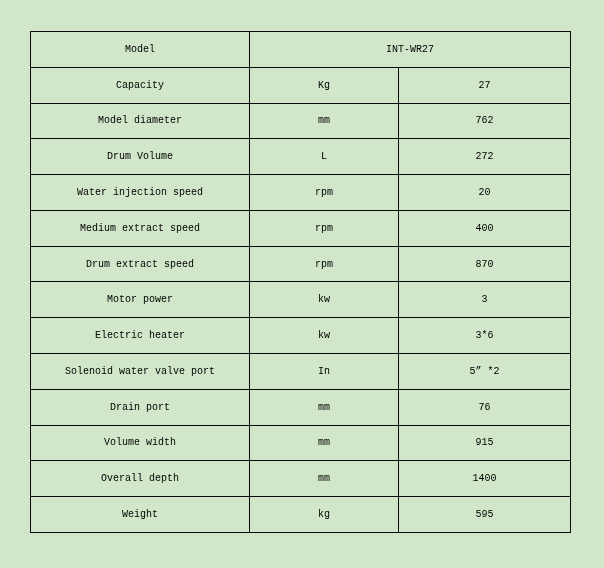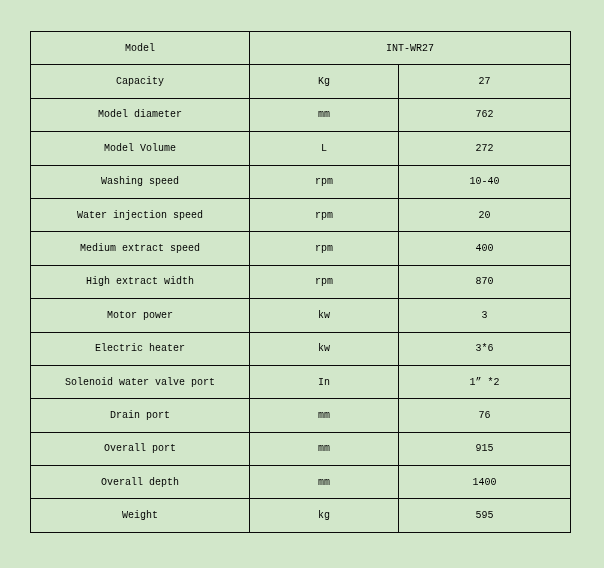--- a/index.html
+++ b/index.html
@@ -63,66 +63,61 @@
           <td>Capacity</td>
           <td>Kg</td>
           <td>27</td>
         </tr>
         <tr>
           <td>Model diameter</td>
           <td>mm</td>
           <td>762</td>
         </tr>
         <tr>
-          <td>Model Volume</td>
+          <td>Drum Volume</td>
           <td>L</td>
           <td>272</td>
-        </tr>
-        <tr>
-          <td>Washing speed</td>
-          <td>rpm</td>
-          <td>10-40</td>
         </tr>
         <tr>
           <td>Water injection speed</td>
           <td>rpm</td>
           <td>20</td>
         </tr>
         <tr>
           <td>Medium extract speed</td>
           <td>rpm</td>
           <td>400</td>
         </tr>
         <tr>
-          <td>High extract width</td>
+          <td>Drum extract speed</td>
           <td>rpm</td>
           <td>870</td>
         </tr>
         <tr>
           <td>Motor power</td>
           <td>kw</td>
           <td>3</td>
         </tr>
         <tr>
           <td>Electric heater</td>
           <td>kw</td>
           <td>3*6</td>
         </tr>
         <tr>
           <td>Solenoid water valve port</td>
           <td>In</td>
-          <td>1” *2</td>
+          <td>5” *2</td>
         </tr>
         <tr>
           <td>Drain port</td>
           <td>mm</td>
           <td>76</td>
         </tr>
         <tr>
-          <td>Overall port</td>
+          <td>Volume width</td>
           <td>mm</td>
           <td>915</td>
         </tr>
         <tr>
           <td>Overall depth</td>
           <td>mm</td>
           <td>1400</td>
         </tr>
         <tr>
           <td>Weight</td>

